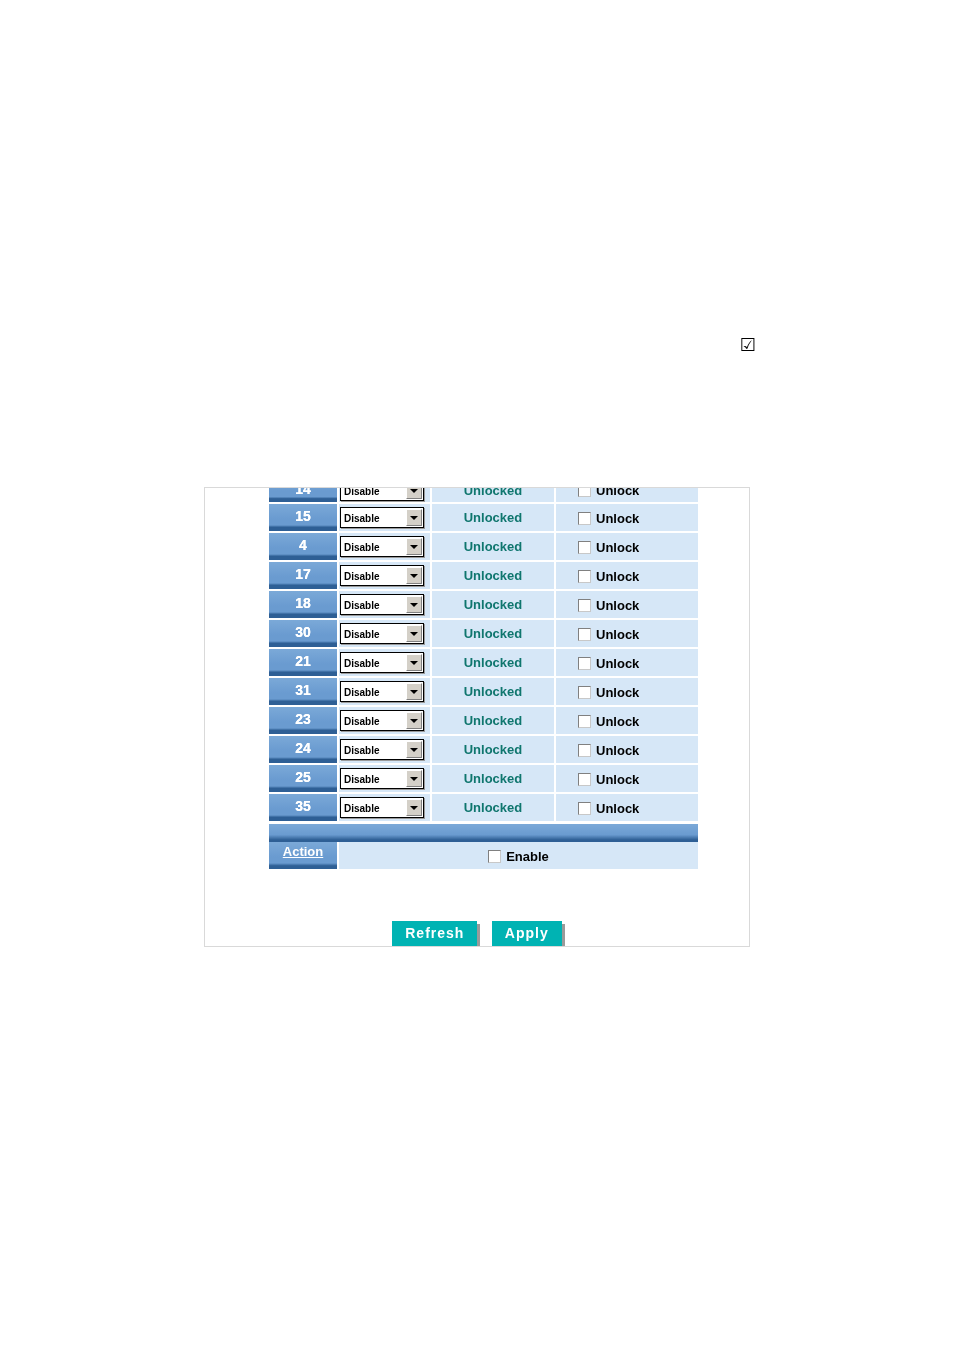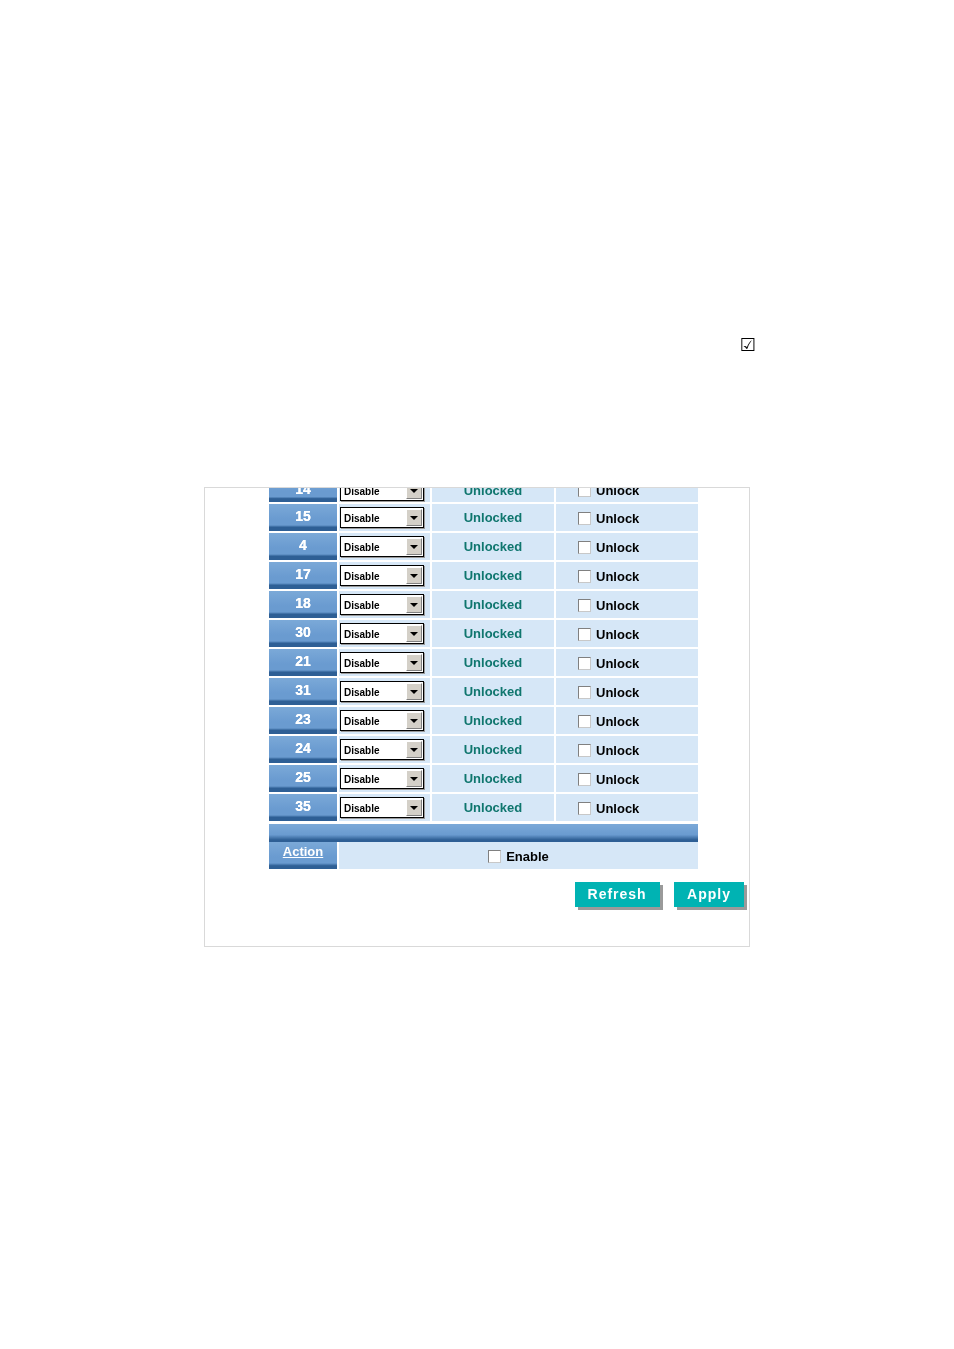--- a/index.html
+++ b/index.html
@@ -194,23 +194,23 @@
   .c-enable {
     background: #d6e7f7;
     text-align: center;
     height: 27px;
   }
 
   
   .btn-bar {
     position: absolute;
     left: 0;
-    top: 394px;
+    top: 433px;
     width: 100%;
-    text-align: right;
+    text-align: center;
   }
   .btn {
     display: inline-block;
     background: #00b3b3;
     color: #ffffff;
     font-weight: bold;
     font-size: 14px;
     font-family: "Liberation Sans", sans-serif;
     padding: 4px 13px 5px 13px;
     margin: 0 5px;

